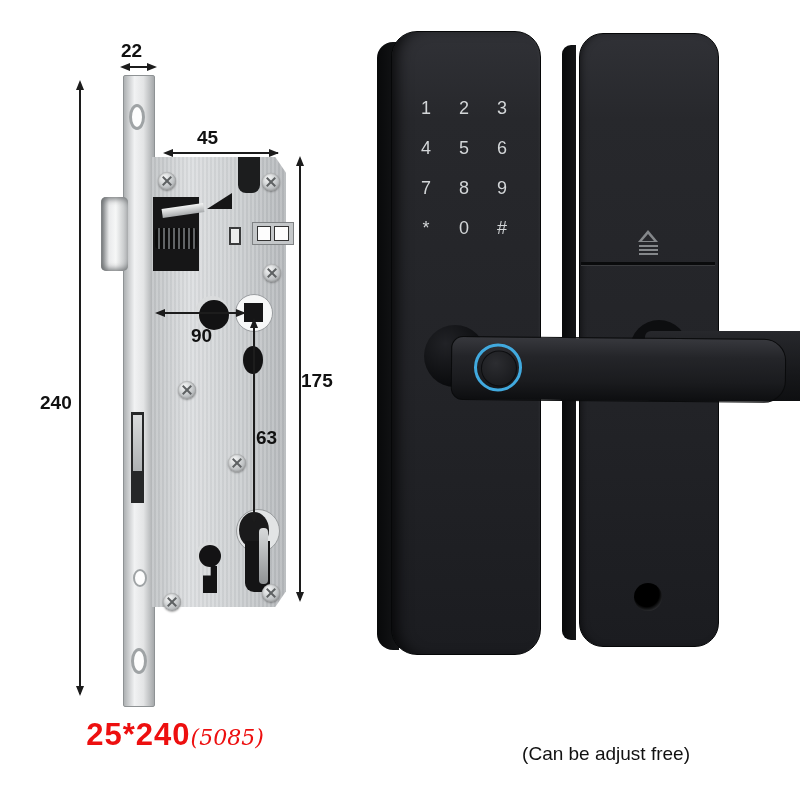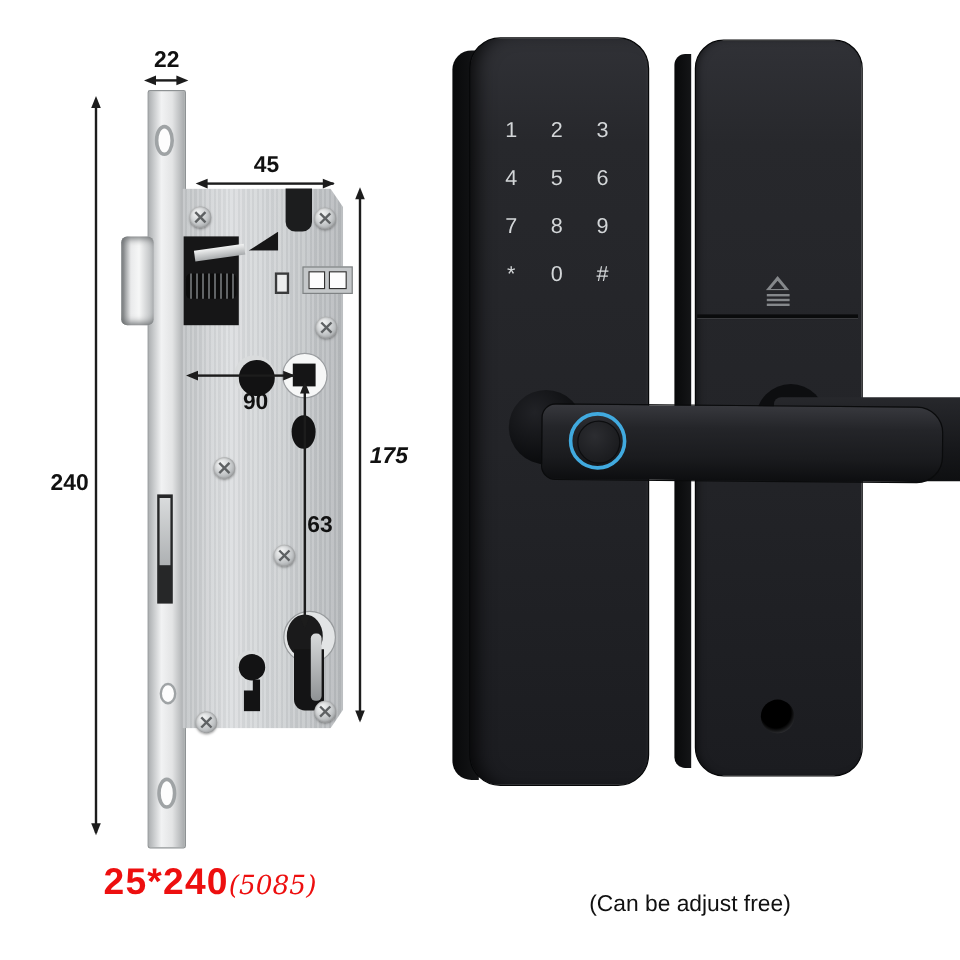--- a/index.html
+++ b/index.html
@@ -8,21 +8,21 @@
   .abs{position:absolute;}
 
   
   .dim-h{position:absolute;height:1.5px;background:#1c1c1c;}
   .dim-v{position:absolute;width:1.5px;background:#1c1c1c;}
   .ah{position:absolute;width:0;height:0;}
   .ah-up{border-left:4px solid transparent;border-right:4px solid transparent;border-bottom:10px solid #1c1c1c;}
   .ah-down{border-left:4px solid transparent;border-right:4px solid transparent;border-top:10px solid #1c1c1c;}
   .ah-left{border-top:4px solid transparent;border-bottom:4px solid transparent;border-right:10px solid #1c1c1c;}
   .ah-right{border-top:4px solid transparent;border-bottom:4px solid transparent;border-left:10px solid #1c1c1c;}
-  .dim-label{position:absolute;font-size:19px;font-weight:600;color:#111;text-align:center;}
+  .dim-label{position:absolute;font-size:19px;font-weight:600;color:#111;text-align:left;}
 
   
   .faceplate{position:absolute;left:123px;top:75px;width:30px;height:630px;
     background:linear-gradient(90deg,#aeb1b3,#f1f2f3 35%,#e3e4e5 65%,#a6a9ab);
     border:1px solid #8e9294;border-radius:2px;}
   .oval-hole{position:absolute;border-radius:50%;background:#fdfdfd;border:3px solid #9fa3a5;}
   .lock-body{position:absolute;left:152px;top:157px;width:134px;height:450px;
     background:linear-gradient(90deg,#bfc2c4,#dcdee0 28%,#cdd0d2 62%,#b3b6b9);
     clip-path:polygon(0 0,92% 0,100% 3.5%,100% 96.5%,92% 100%,0 100%);}
   .brush{position:absolute;left:152px;top:157px;width:134px;height:450px;opacity:.35;
@@ -107,21 +107,21 @@
   <div class="dim-label" style="left:121px;top:40px;width:36px;">22</div>
 
   <div class="dim-h" style="left:166px;top:152px;width:112px;"></div>
   <div class="ah ah-left" style="left:163px;top:149px;"></div>
   <div class="ah ah-right" style="left:269px;top:149px;"></div>
   <div class="dim-label" style="left:197px;top:127px;width:50px;">45</div>
 
   <div class="dim-v" style="left:299px;top:160px;height:440px;"></div>
   <div class="ah ah-up" style="left:296px;top:156px;"></div>
   <div class="ah ah-down" style="left:296px;top:592px;"></div>
-  <div class="dim-label" style="left:301px;top:370px;width:46px;font-style:italic;">175</div>
+  <div class="dim-label" style="left:301px;top:370px;width:46px;">175</div>
 
   <div class="dim-h" style="left:158px;top:312px;width:87px;"></div>
   <div class="ah ah-left" style="left:155px;top:309px;"></div>
   <div class="ah ah-right" style="left:236px;top:309px;"></div>
   <div class="dim-label" style="left:191px;top:325px;width:44px;">90</div>
 
   <div class="dim-v" style="left:253px;top:322px;height:200px;"></div>
   <div class="ah ah-up" style="left:250px;top:318px;"></div>
   <div class="ah ah-down" style="left:250px;top:514px;"></div>
   <div class="dim-label" style="left:256px;top:427px;width:36px;text-align:left;">63</div>
@@ -176,14 +176,14 @@
 
   <div class="abs" style="left:91px;top:336px;width:333px;height:62px;border-radius:12px 22px 22px 12px;
        background:linear-gradient(180deg,#37383d 0%,#242529 30%,#1a1b1e 70%,#0d0e10 100%);
        border:1px solid #0a0b0c;transform:rotate(0.5deg);transform-origin:left center;">
 
     <div class="abs" style="left:22px;top:6px;width:42px;height:42px;border-radius:50%;border:3px solid #41aadf;"></div>
     <div class="abs" style="left:29px;top:13px;width:34px;height:34px;border-radius:50%;border:1px solid #0c0d0f;
          background:radial-gradient(circle at 40% 35%,#2c2d31,#1b1c1f 72%);"></div>
   </div>
 
-  <div class="abs" style="left:100px;top:743px;width:230px;text-align:center;font-size:19px;color:#111;">(Can be adjust free)</div>
+  <div class="abs" style="left:100px;top:743px;width:230px;text-align:right;font-size:19px;color:#111;">(Can be adjust free)</div>
 </div>
 
 </body></html>

